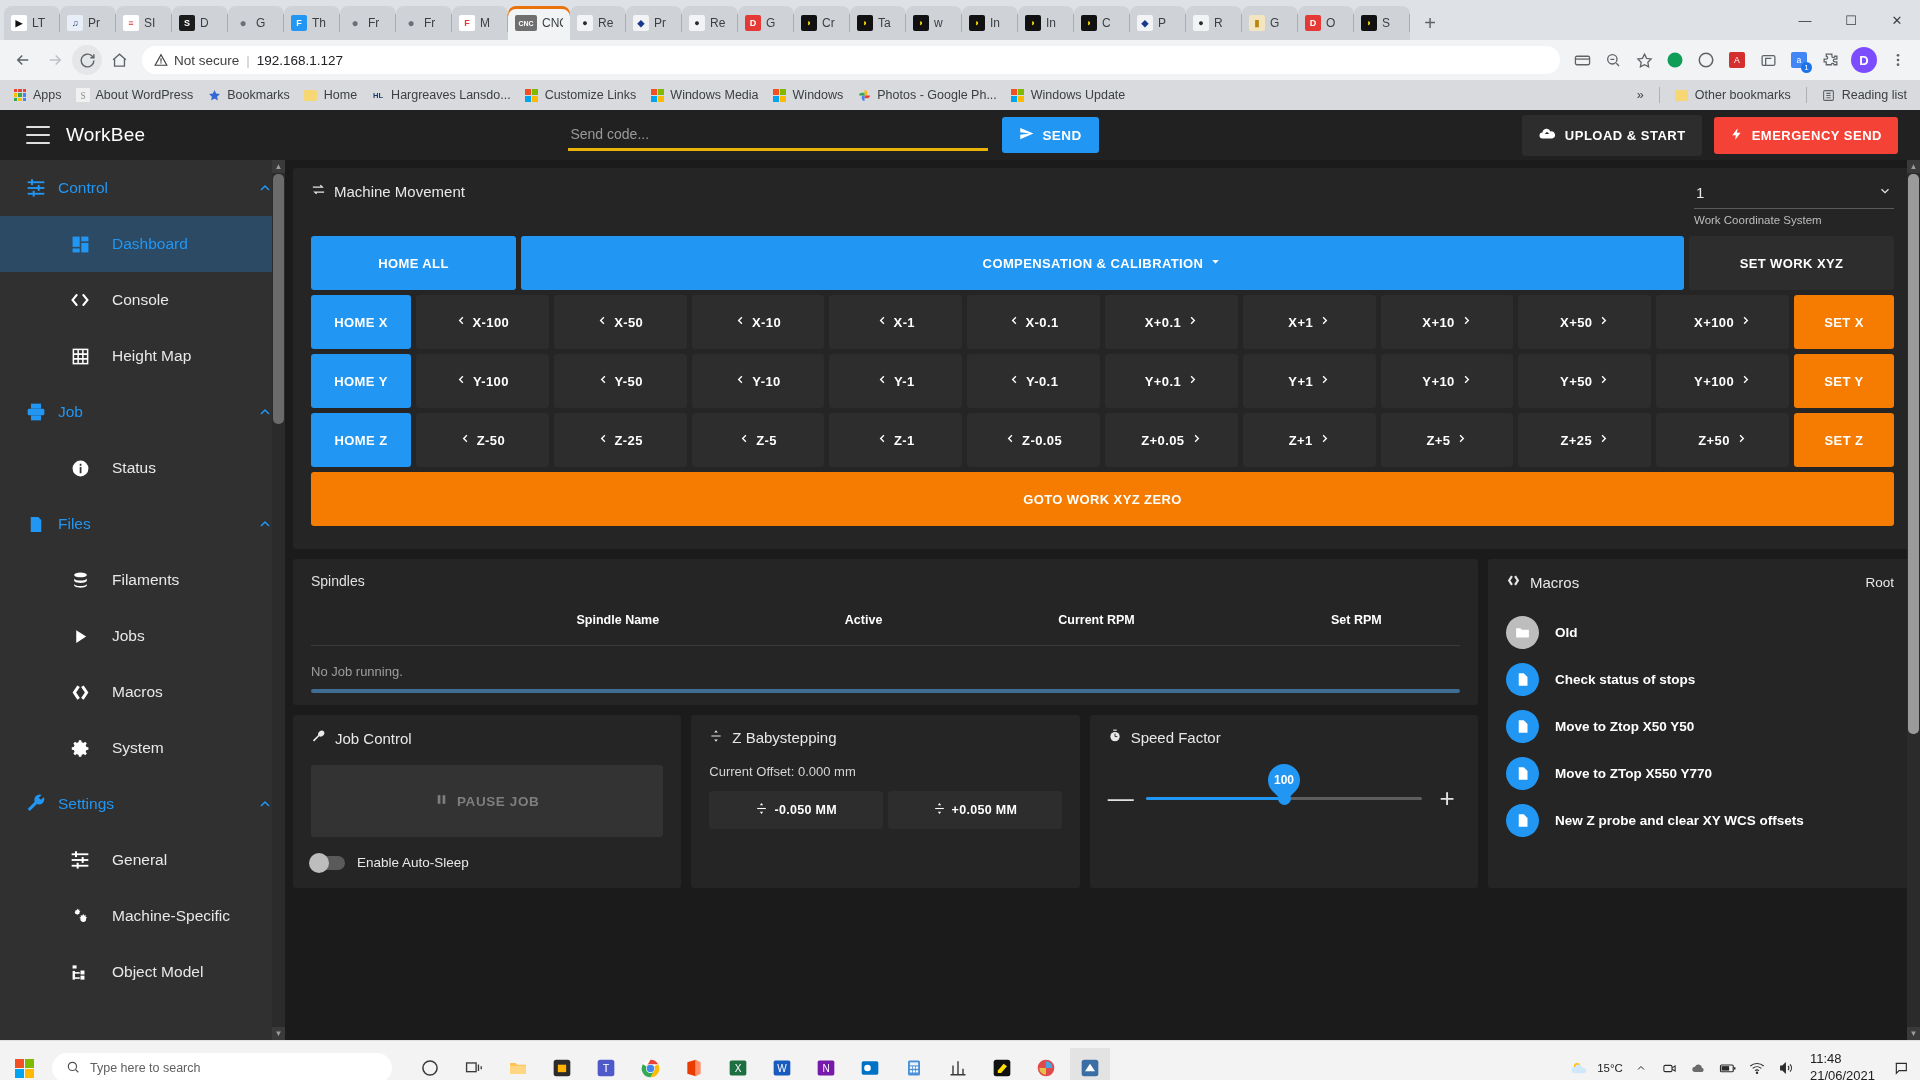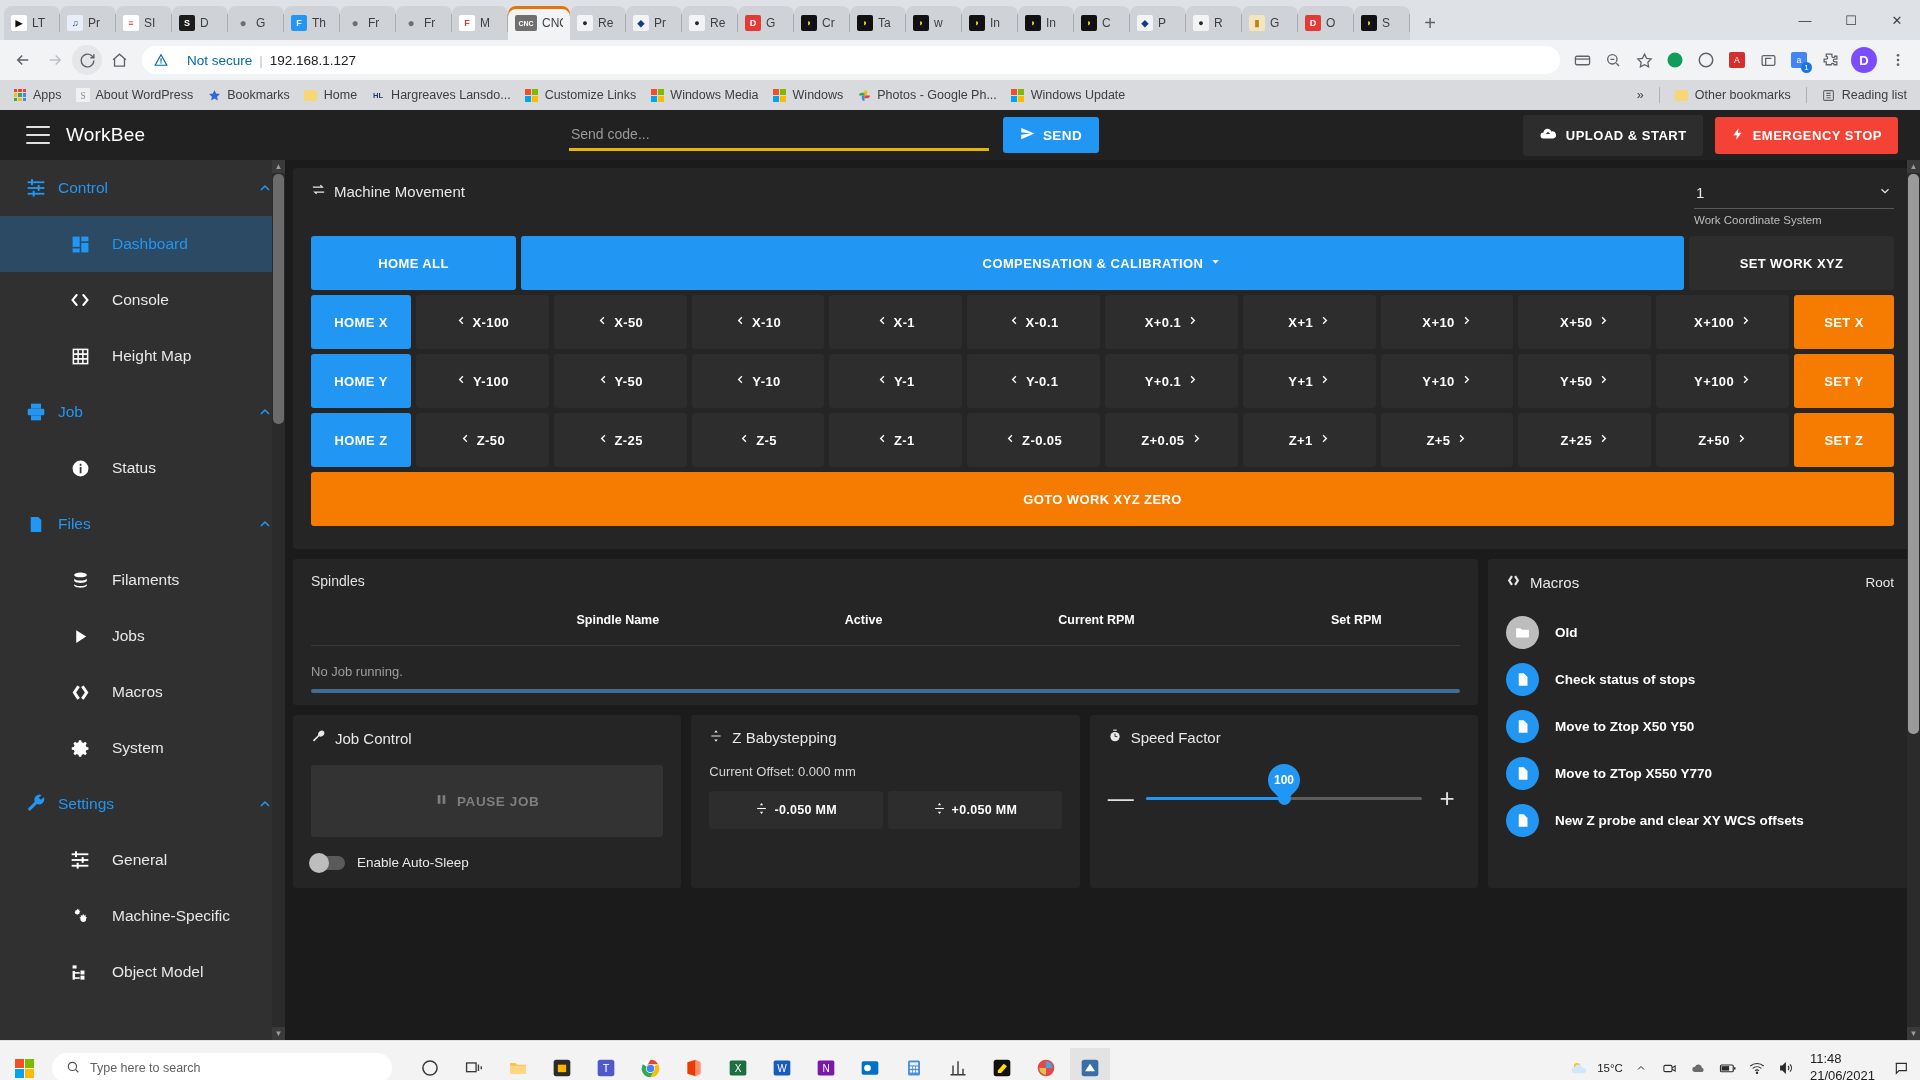--- a/index.html
+++ b/index.html
@@ -86,21 +86,21 @@
     color: #5f6368; flex: 0 0 30px;
   }
   .navbtn.disabled { color: #bdc1c6; }
   .navbtn.reload { background: #e4e6e8; }
   .urlbox {
     flex: 1; height: 28px; background: #fff;
     border-radius: 14px; display: flex; align-items: center;
     padding: 0 12px; gap: 7px; margin: 0 6px;
     font-size: 13.5px; color: #202124;
   }
-  .notsecure { color: #0369a1; display: flex; align-items: center; gap: 19px; }
+  .notsecure { color: #404040; display: flex; align-items: center; gap: 6px; }
   .url-sep { color: #bdc1c6; }
   .omni-right { display: flex; align-items: center; gap: 3px; }
   .omni-icon {
     width: 28px; height: 28px; border-radius: 50%;
     display: flex; align-items: center; justify-content: center;
     color: #5f6368; font-size: 13px; position: relative;
   }
   .avatar-btn {
     width: 26px; height: 26px; border-radius: 50%;
     background: #7c4dff; color: #fff;
@@ -710,21 +710,21 @@
               </svg>
           </span>
           <span>UPLOAD &amp; START</span>
         </button>
         <button class="btn-estop">
           <span>
             <svg width="14" height="14" viewBox="0 0 24 24" fill="currentColor">
                 <path d="M13 2L4 14h6l-1 8 9-12h-6z"></path>
               </svg>
           </span>
-          <span>EMERGENCY STOP</span>
+          <span>EMERGENCY SEND</span>
         </button>
       </div>
     </div>
 
     <div class="app-body">
 
       <div class="sidebar">
         <div class="sb-scroll" id="sb-host">
             <div class="sb-group">
               <span class="sb-ic">

